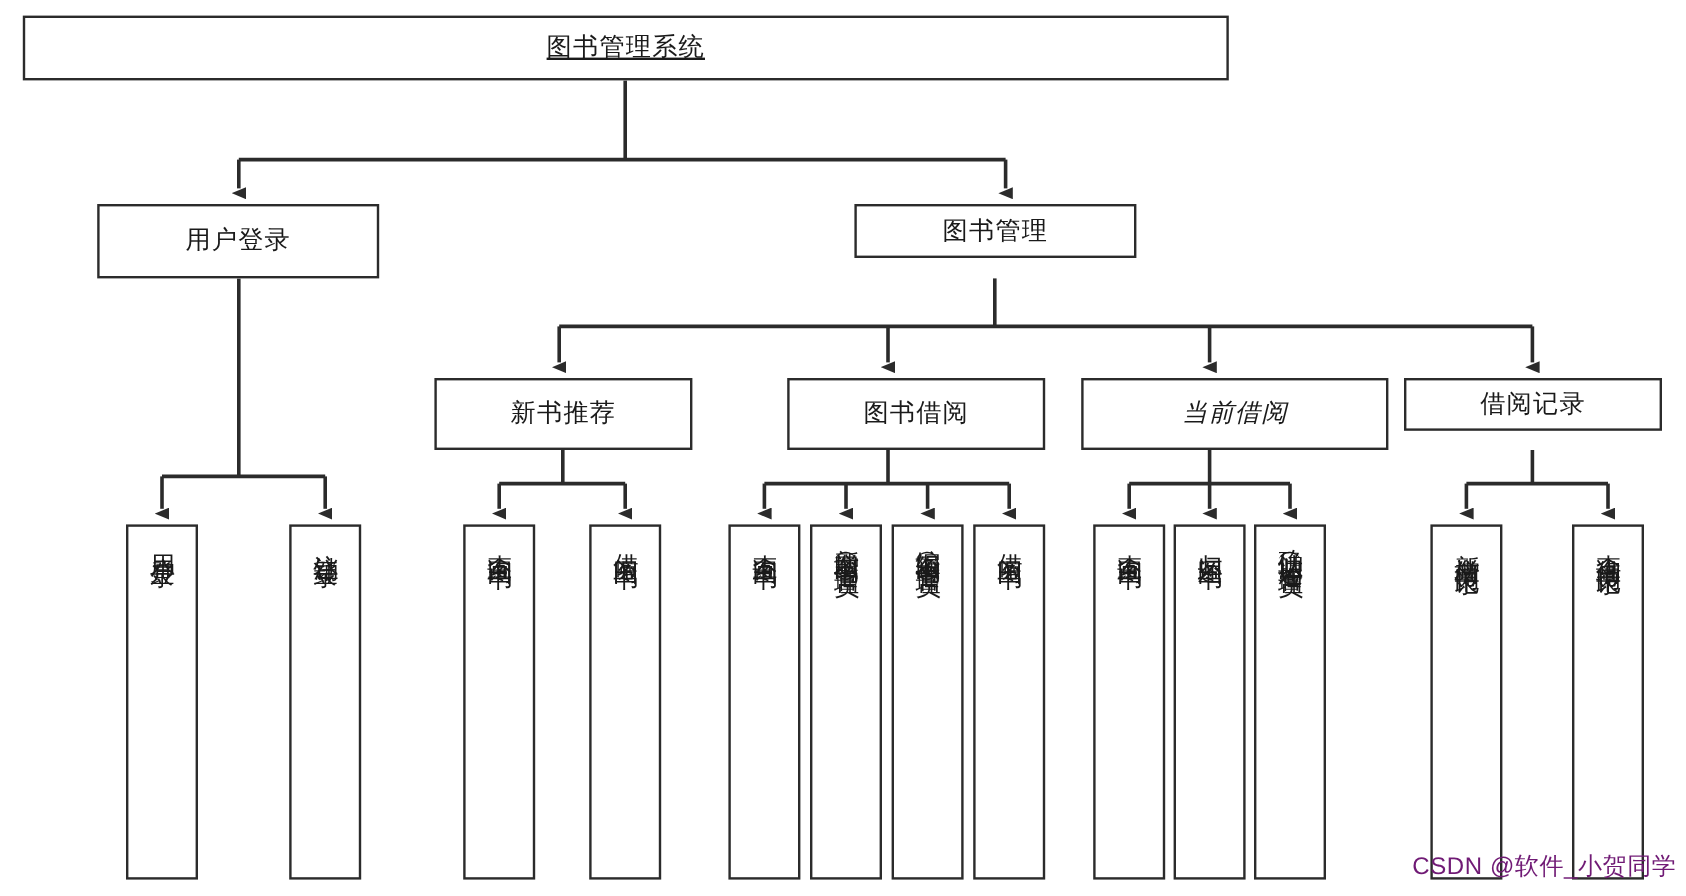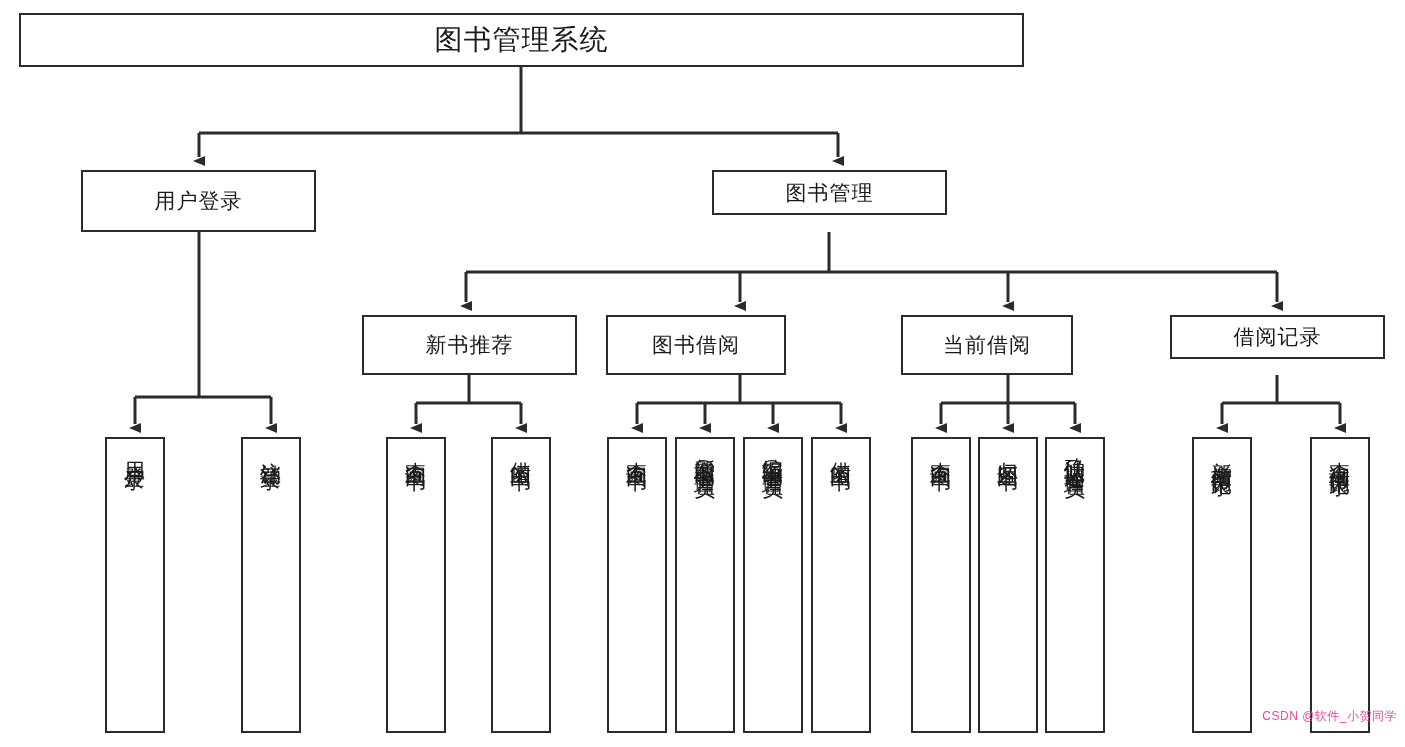--- a/index.html
+++ b/index.html
@@ -41,21 +41,22 @@
     text-align: center;
     line-height: 1.12;
     white-space: nowrap;
   }
   
   .node.horizontal .node-label {
     font-size: 21px;
     letter-spacing: 1px;
   }
   .node.root .node-label {
-    font-size: 28px;
+    font-size: 21px;
+    text-decoration: underline;
   }
   
   .node.leaf {
     align-items: flex-start;
     justify-content: center;
     padding-top: 6px;
   }
   .node.leaf .node-label {
     writing-mode: vertical-rl;
     text-orientation: upright;
@@ -63,23 +64,23 @@
     letter-spacing: 3px;
     line-height: 1;
     white-space: nowrap;
   }
   .node.leaf.tall-text {
     padding-top: 2px;
   }
   #watermark {
     position: absolute;
     right: 8px;
-    bottom: 22px;
-    font-size: 12px;
-    color: #ec4899;
+    bottom: 12px;
+    font-size: 20px;
+    color: #701a75;
     letter-spacing: 0.5px;
     white-space: nowrap;
     user-select: none;
   }
 </style>
 </head>
 <body>
 
 <div id="diagram-root">
 
@@ -144,25 +145,25 @@
   </div>
 
   <div class="node horizontal" style="left:712px; top:170px; width:235px; height:45px;">
     <span class="node-label">图书管理</span>
   </div>
 
   <div class="node horizontal" style="left:362px; top:315px; width:215px; height:60px;">
     <span class="node-label">新书推荐</span>
   </div>
 
-  <div class="node horizontal" style="left:606px; top:315px; width:180px; height:60px;">
+  <div class="node horizontal" style="left:656px; top:315px; width:215px; height:60px;">
     <span class="node-label">图书借阅</span>
   </div>
 
-  <div class="node horizontal" style="left:901px; top:315px; width:172px; height:60px;">
+  <div class="node horizontal" style="left:901px; top:315px; width:256px; height:60px;font-style:italic;">
     <span class="node-label">当前借阅</span>
   </div>
 
   <div class="node horizontal" style="left:1170px; top:315px; width:215px; height:44px;">
     <span class="node-label">借阅记录</span>
   </div>
 
   <div class="node leaf" style="left:105px; top:437px; width:60px; height:296px;">
     <span class="node-label">用户登录</span>
   </div>

